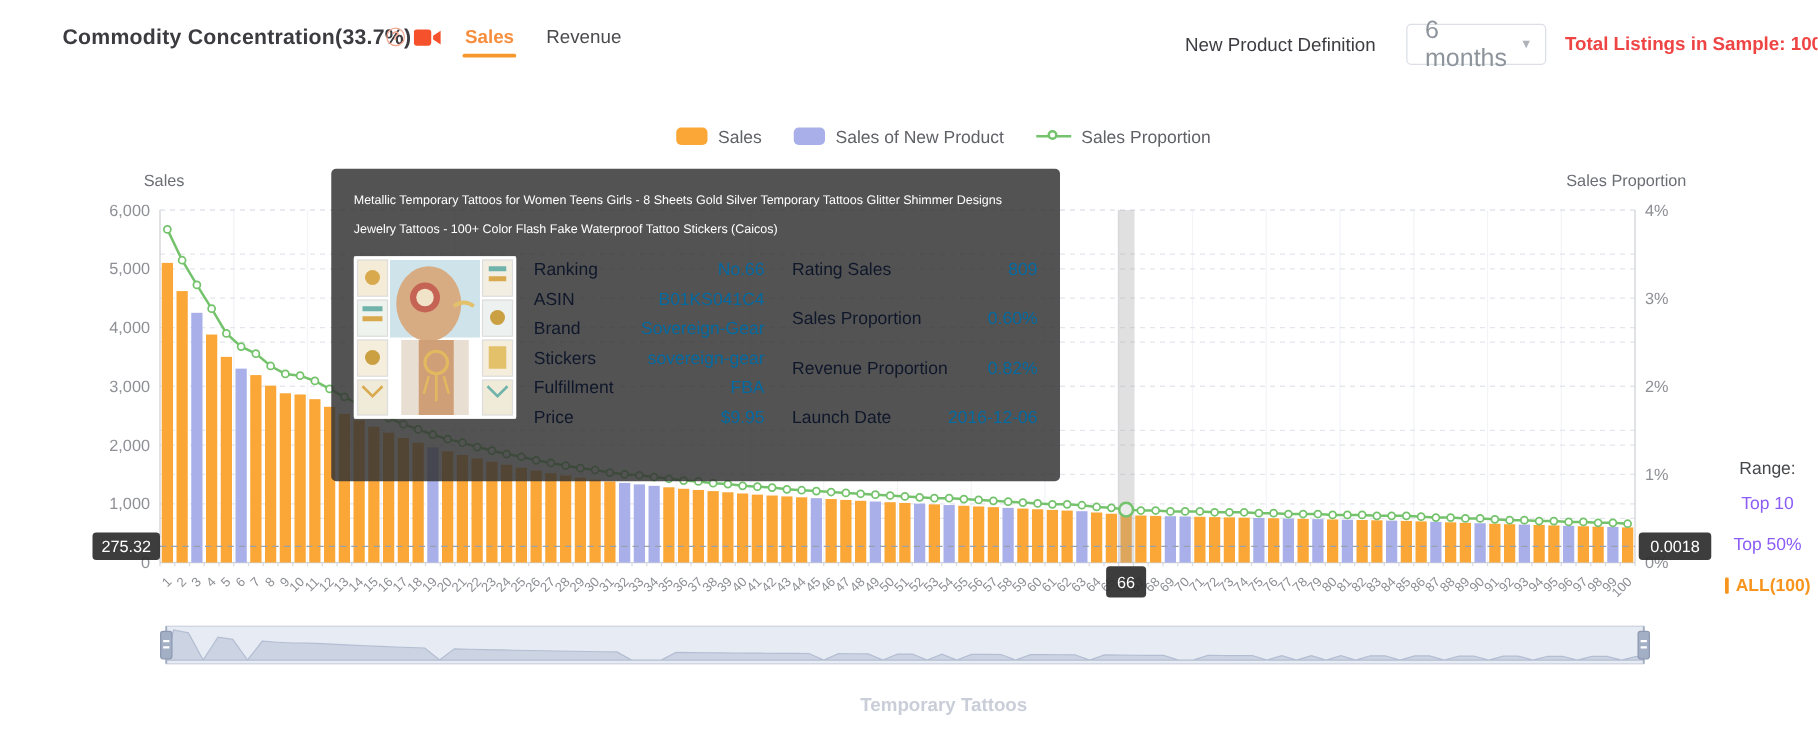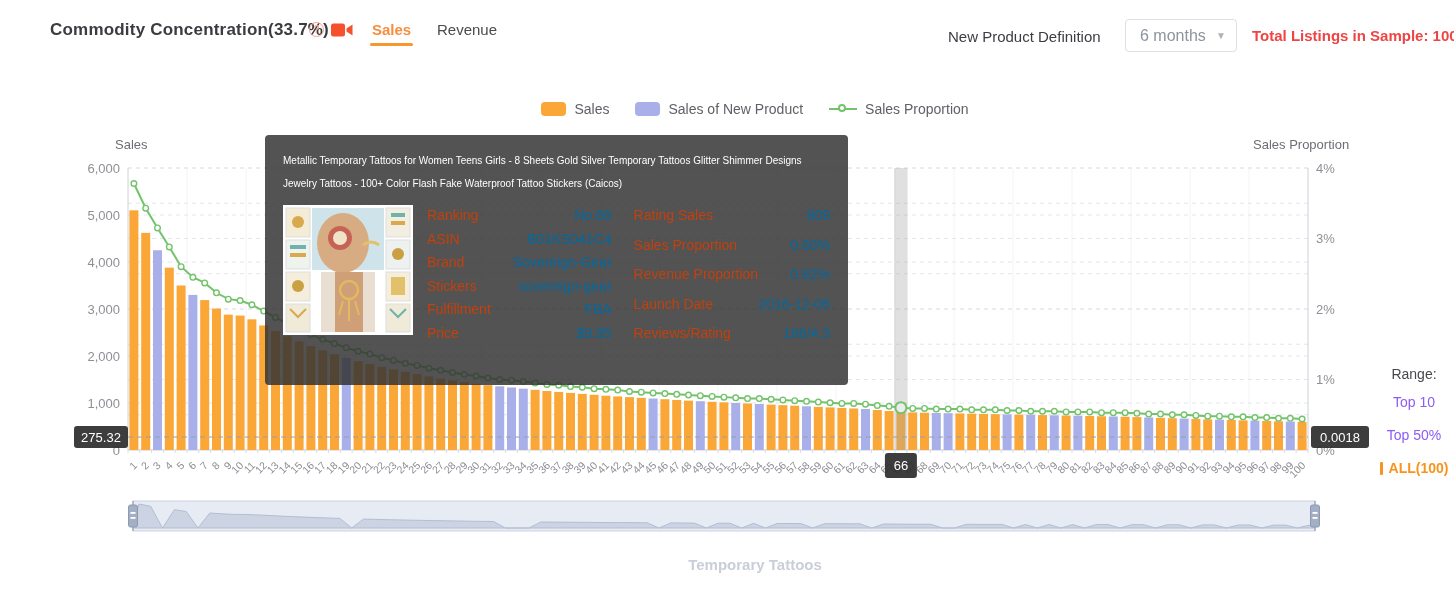--- a/index.html
+++ b/index.html
@@ -12,21 +12,21 @@
   .hdr-title { position:absolute; left:22px; top:20px; font-size:17px; font-weight:bold; color:#3b3b40; letter-spacing:.2px; }
   .help-ic { position:absolute; left:281px; top:22px; width:15px; height:15px; border:1px solid #f3a68f;
     border-radius:50%; color:#f3a68f; font-size:10px; font-weight:bold; text-align:center; line-height:14px; }
   .cam-ic { position:absolute; left:303px; top:22px; }
   .tab { position:absolute; top:21px; font-size:15px; color:#4a4a4e; cursor:pointer; }
   .tab.active { color:#f78e3d; font-weight:bold; }
   .tab.active::after { content:""; position:absolute; left:-2px; right:-2px; bottom:-8px; height:3px; background:#f7982f; border-radius:2px; }
   .npd-label { position:absolute; left:920px; top:28px; font-size:15px; color:#3c3c42; }
   .dropdown { position:absolute; left:1097px; top:19px; width:112px; height:33px; border:1px solid #dcdfe6;
     border-radius:4px; background:#fff; display:flex; align-items:center; padding:0 10px 0 14px; cursor:pointer; }
-  .dropdown .val { flex:1; font-size:16px; color:#8d949b; }
+  .dropdown .val { flex:1; font-size:20px; color:#8d949b; }
   .dropdown .arrow { font-size:10px; color:#aeb3ba; }
   .total-listings { position:absolute; left:1224px; top:27px; font-size:15px; font-weight:bold; color:#ef4444; }
 
   
   #legend { position:absolute; left:0; top:101px; width:1454px; display:flex; justify-content:center; gap:26px; }
   .lg-item { display:flex; align-items:center; gap:8px; font-size:14px; color:#5f6166; cursor:pointer; }
   .lg-swatch { width:25px; height:14px; border-radius:4px; }
   .lg-line { position:relative; width:28px; height:14px; }
   .lg-line .ln { position:absolute; left:0; right:0; top:6px; height:2px; background:#74c36c; }
   .lg-line .cr { position:absolute; left:9px; top:2px; width:8px; height:8px; border:2px solid #74c36c; border-radius:50%; background:#fff; }
@@ -44,21 +44,21 @@
   
   #tooltip { position:absolute; left:237px; top:135px; width:583px; min-height:250px; z-index:5;
     background:rgba(50,50,50,0.84); border-radius:4px; padding:14px 18px 16px 18px; color:#fff; }
   .tt-title { font-size:10px; line-height:23px; }
   .tt-body { display:flex; margin-top:10px; }
   .tt-img { width:130px; height:130px; background:#fff; border-radius:2px; flex:none; }
   .tt-col { display:flex; flex-direction:column; justify-content:space-between; height:138px; }
   .tt-col.c1 { width:188px; margin-left:14px; }
   .tt-col.c2 { width:200px; margin-left:22px; }
   .tt-row { display:flex; justify-content:space-between; font-size:14px; line-height:20px; }
-  .tt-label { color:#c2410c; }
+  .tt-label { color:#0f172a; }
   .tt-value { color:#0369a1; text-align:right; }
 
   
   #plot { position:absolute; left:0; top:0; z-index:1; }
   #slider { position:absolute; left:97px; top:500px; z-index:1; overflow:visible; }
 </style>
 </head>
 <body>
 
 <div id="app">
@@ -681,21 +681,17 @@
   <div class="tt-row">
     <span class="tt-label">Revenue Proportion</span>
     <span class="tt-value">0.82%</span>
   </div>
 
   <div class="tt-row">
     <span class="tt-label">Launch Date</span>
     <span class="tt-value">2016-12-06</span>
   </div>
 
-  <div class="tt-row">
-    <span class="tt-label">Reviews/Rating</span>
-    <span class="tt-value">186/4.3</span>
-  </div>
 </div>
     </div>
   </div>
 
 </div>
 
 </body></html>

